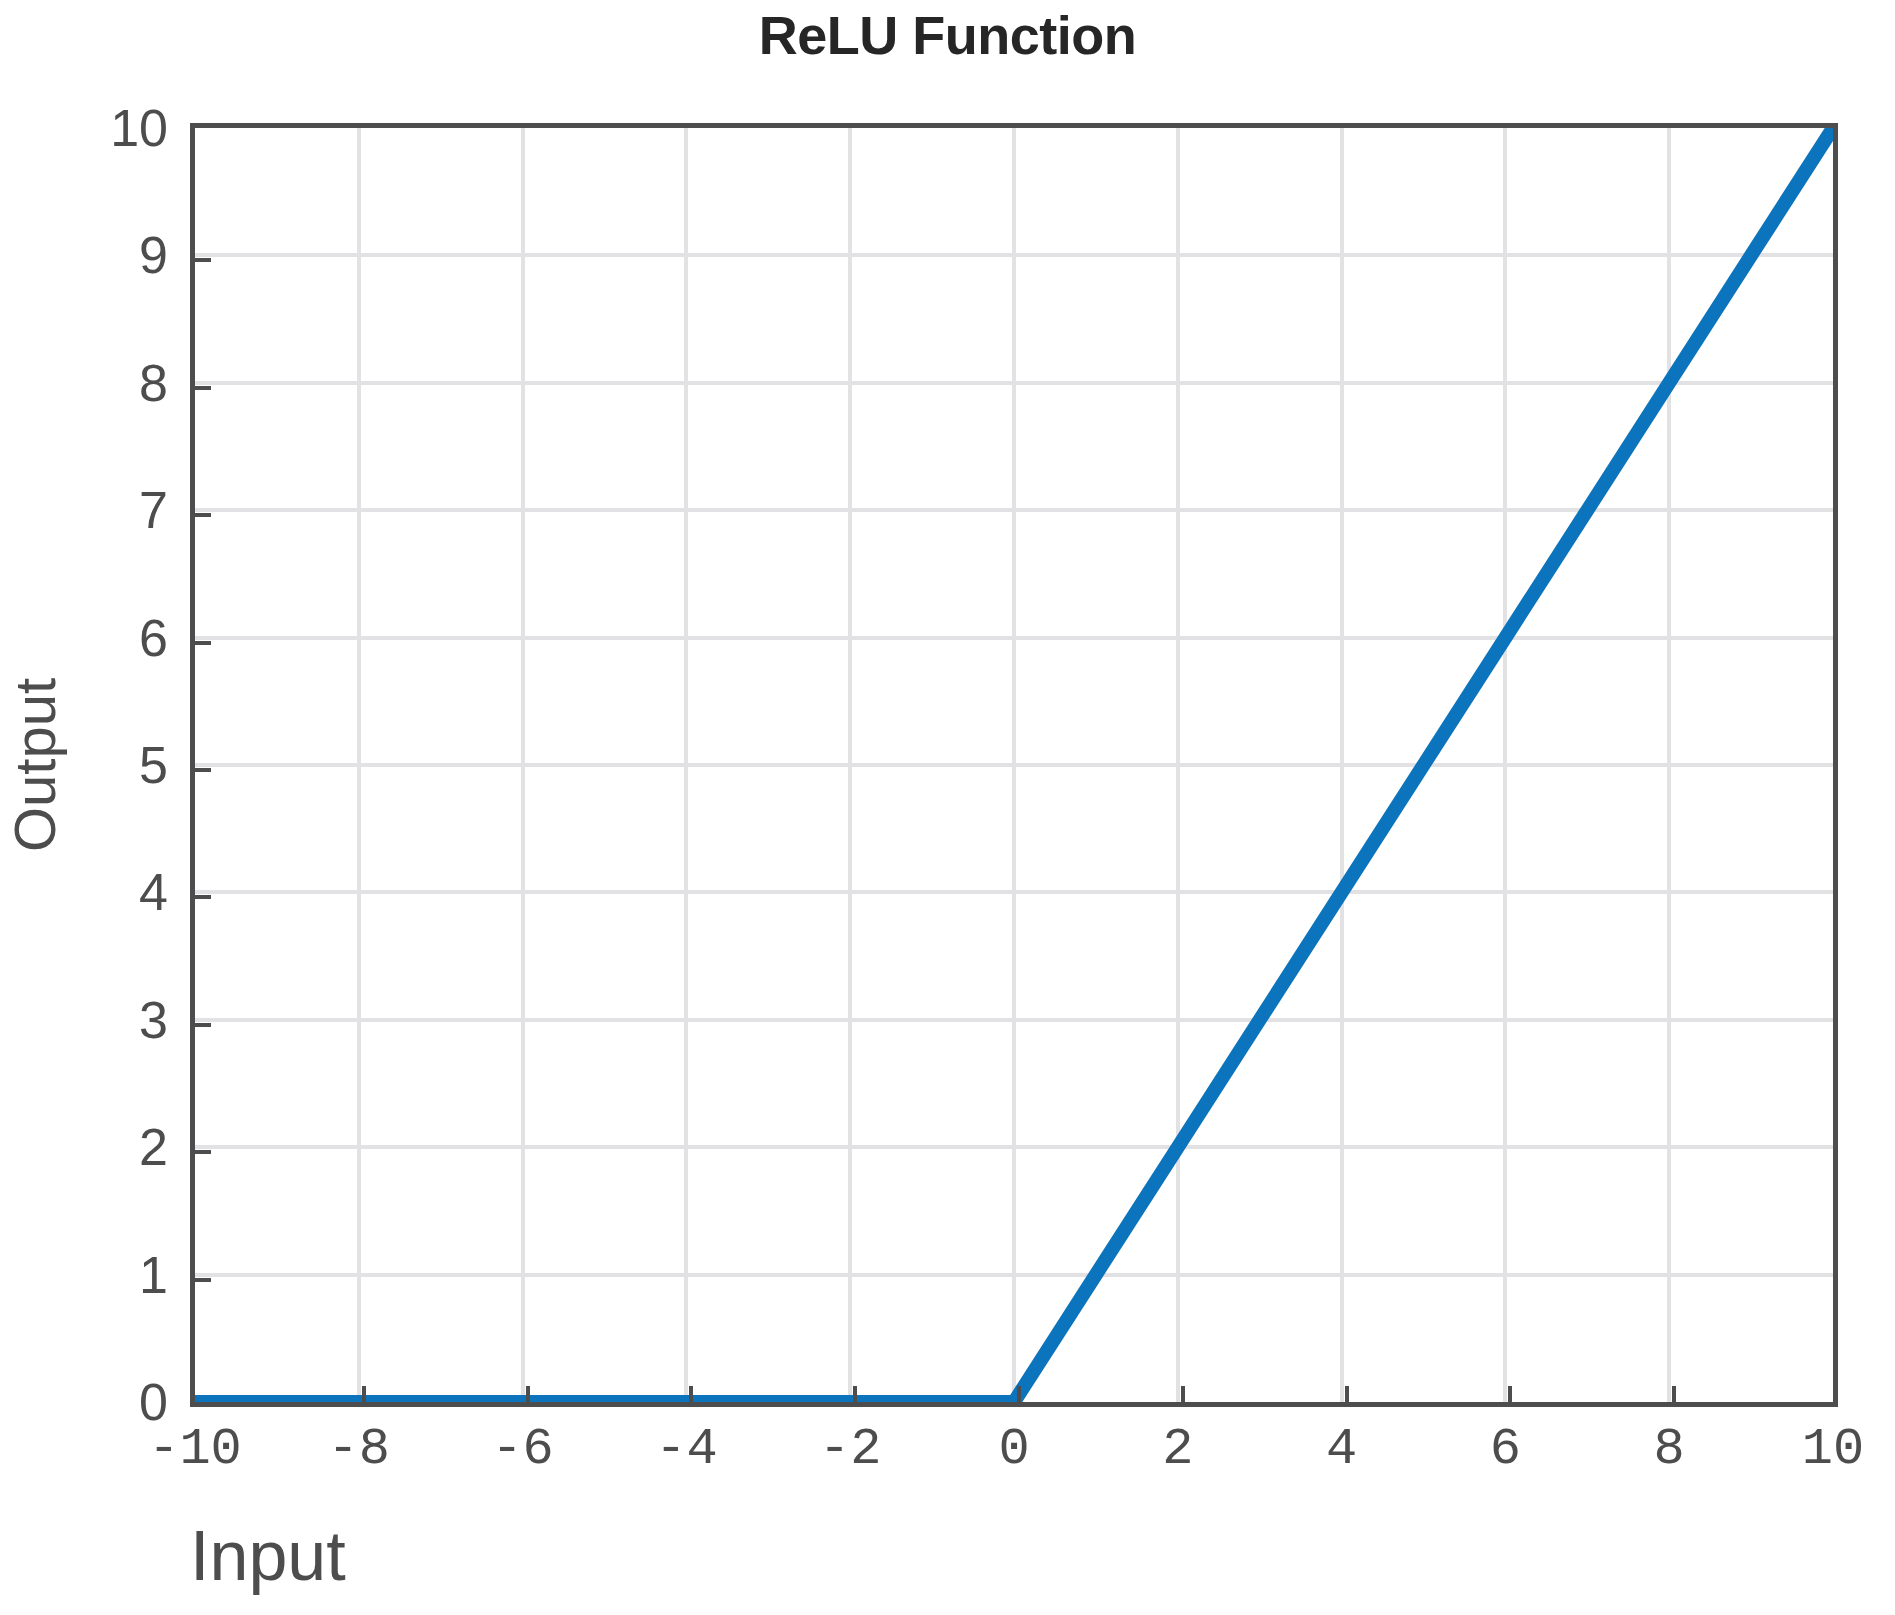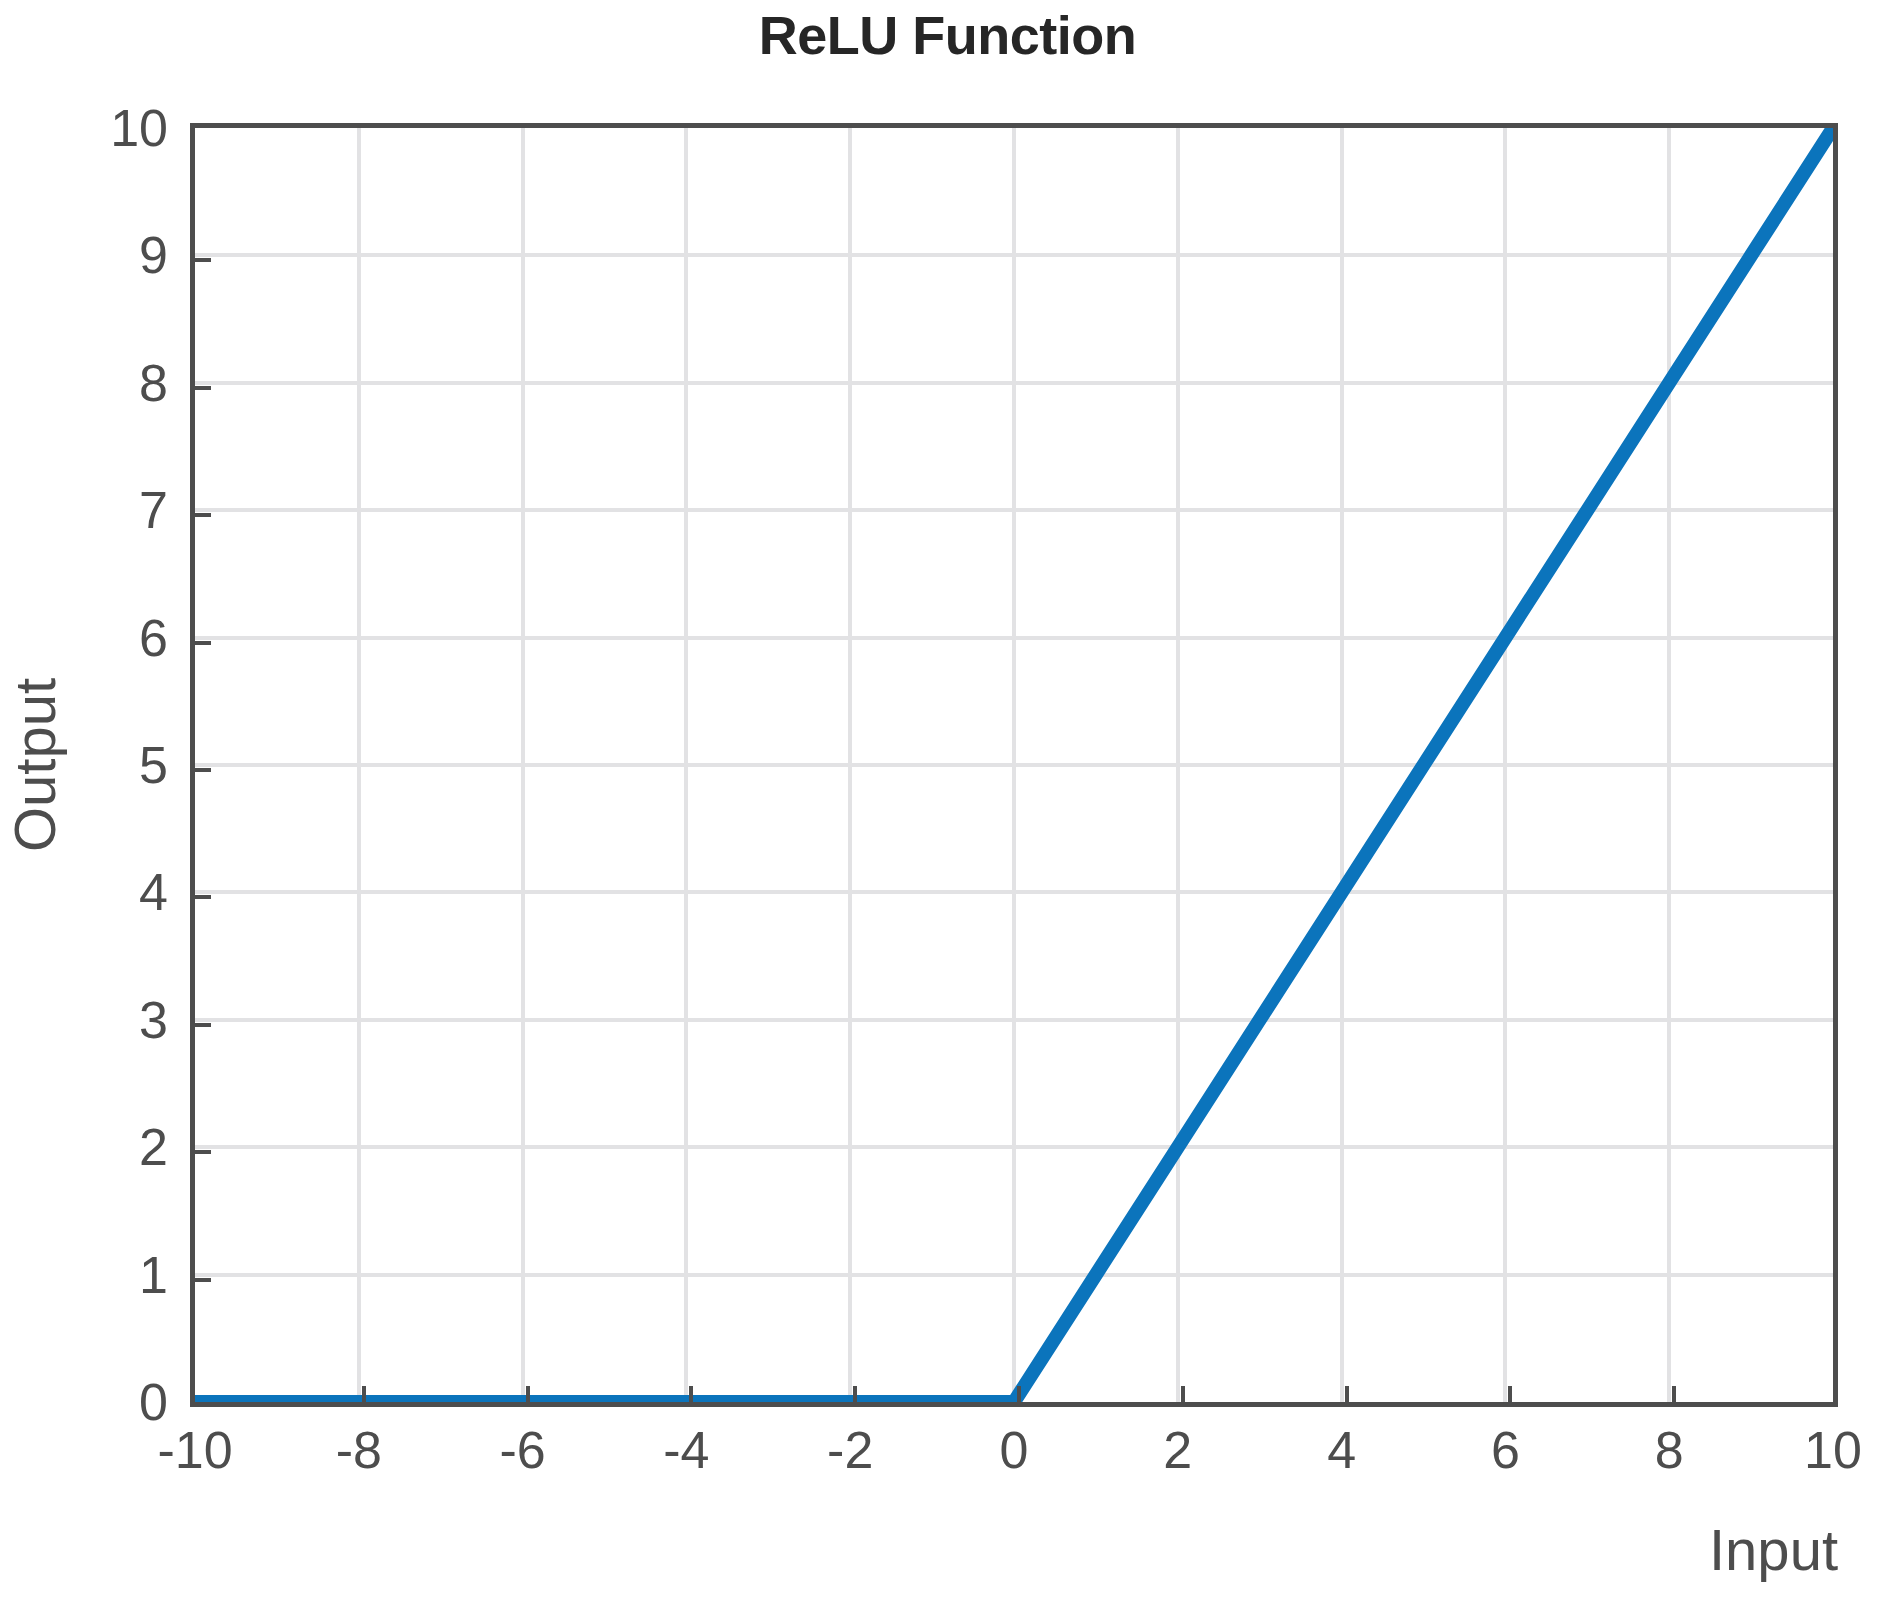--- a/index.html
+++ b/index.html
@@ -100,40 +100,41 @@
   
   .xtick-label {
     position: absolute;
     top: 1424px;
     font-size: 52px;
     color: #4d4d4d;
     text-align: center;
     transform: translateX(-50%);
     white-space: nowrap;
     line-height: 1;
+    font-family: Liberation Mono, monospace;
   }
   .ytick-label {
     position: absolute;
     right: 1727px;
     font-size: 52px;
     color: #4d4d4d;
     text-align: right;
     transform: translateY(-50%);
     white-space: nowrap;
     line-height: 1;
   }
 
   
   #xlabel {
     position: absolute;
     left: 190px;
     width: 1648px;
     top: 1521px;
-    text-align: right;
-    font-size: 58px;
+    text-align: left;
+    font-size: 70px;
     color: #4d4d4d;
     line-height: 1;
     white-space: nowrap;
   }
   #ylabel {
     position: absolute;
     left: 0px;
     top: 123px;
     height: 1284px;
     width: 70px;

